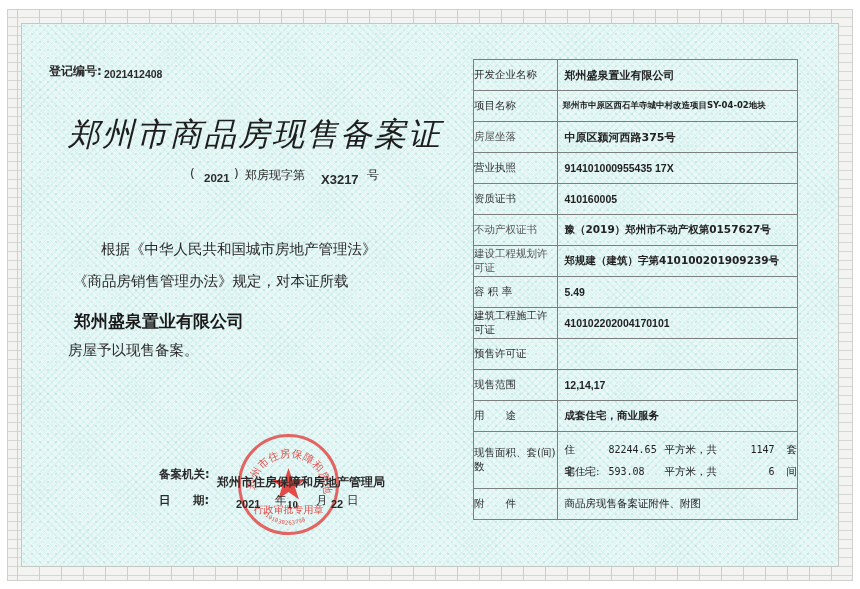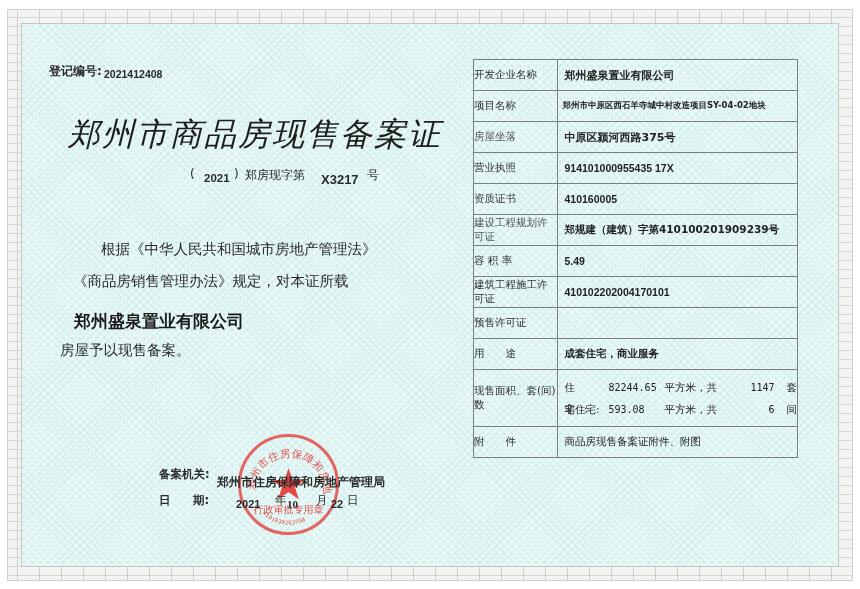--- a/index.html
+++ b/index.html
@@ -68,21 +68,21 @@
     .doc-no .paren-l { position: absolute; left: 0; top: 0; }
     .doc-no .year { position: absolute; left: 14px; top: 5px; font-weight: bold; font-family: "Liberation Sans", sans-serif; font-size: 11.5px; }
     .doc-no .paren-r { position: absolute; left: 44px; top: 0; }
     .doc-no .prefix { position: absolute; left: 55px; top: 0; }
     .doc-no .number { position: absolute; left: 131px; top: 5px; font-weight: bold; font-family: "Liberation Sans", sans-serif; font-size: 13px; }
     .doc-no .suffix { position: absolute; left: 177px; top: 0; }
 
     .body-line1 { left: 101px; top: 240px; font-size: 14.5px; color: #2a2a2a; }
     .body-line2 { left: 73px; top: 272px; font-size: 14.5px; color: #2a2a2a; }
     .company { left: 74px; top: 310px; font-size: 17px; font-weight: bold; color: #1a1a1a; }
-    .body-line3 { left: 60px; top: 341px; font-size: 14.5px; color: #2a2a2a; text-align: center; }
+    .body-line3 { left: 68px; top: 341px; font-size: 14.5px; color: #2a2a2a; text-align: center; }
 
     .authority-label { left: 159px; top: 467px; font-size: 11.5px; font-weight: bold; color: #2a2a2a; }
     .authority-value { left: 217px; top: 474px; font-size: 12px; font-weight: bold; color: #2a2a2a; }
     .date-label-1 { left: 159px; top: 493px; font-size: 11.5px; font-weight: bold; color: #2a2a2a; }
     .date-label-2 { left: 193px; top: 493px; font-size: 11.5px; font-weight: bold; color: #2a2a2a; }
     .date-year { left: 236px; top: 498px; font-size: 11px; font-weight: bold; font-family: "Liberation Sans", sans-serif; color: #2a2a2a; }
     .date-nian { left: 275px; top: 493px; font-size: 11.5px; color: #2a2a2a; }
     .date-month { left: 287px; top: 498px; font-size: 11px; font-weight: bold; font-family: Liberation Serif, serif; color: #2a2a2a; }
     .date-yue { left: 316px; top: 493px; font-size: 11.5px; color: #2a2a2a; }
     .date-day { left: 331px; top: 498px; font-size: 11px; font-weight: bold; font-family: "Liberation Sans", sans-serif; color: #2a2a2a; }
@@ -221,34 +221,42 @@
   </tr>
   <tr>
     <td class="label">营业执照</td>
     <td class="value mono">914101000955435 17X</td>
   </tr>
   <tr>
     <td class="label">资质证书</td>
     <td class="value mono">410160005</td>
   </tr>
   <tr>
+    <td class="label light">不动产权证书</td>
+    <td class="value">豫（2019）郑州市不动产权第0157627号</td>
+  </tr>
+  <tr>
     <td class="label light">建设工程规划许可证</td>
     <td class="value">郑规建（建筑）字第410100201909239号</td>
   </tr>
   <tr>
     <td class="label">容 积 率</td>
     <td class="value mono">5.49</td>
   </tr>
   <tr>
     <td class="label">建筑工程施工许可证</td>
     <td class="value mono">410102202004170101</td>
   </tr>
   <tr>
     <td class="label">预售许可证</td>
     <td class="value"></td>
+  </tr>
+  <tr>
+    <td class="label">现售范围</td>
+    <td class="value mono">12,14,17</td>
   </tr>
   <tr>
     <td class="label">用　　途</td>
     <td class="value">成套住宅，商业服务</td>
   </tr>
   <tr class="tall">
     <td class="label">现售面积、套(间)数</td>
     <td class="value normal">
       <div class="area-line">
         <span class="lab res">住宅:</span>

